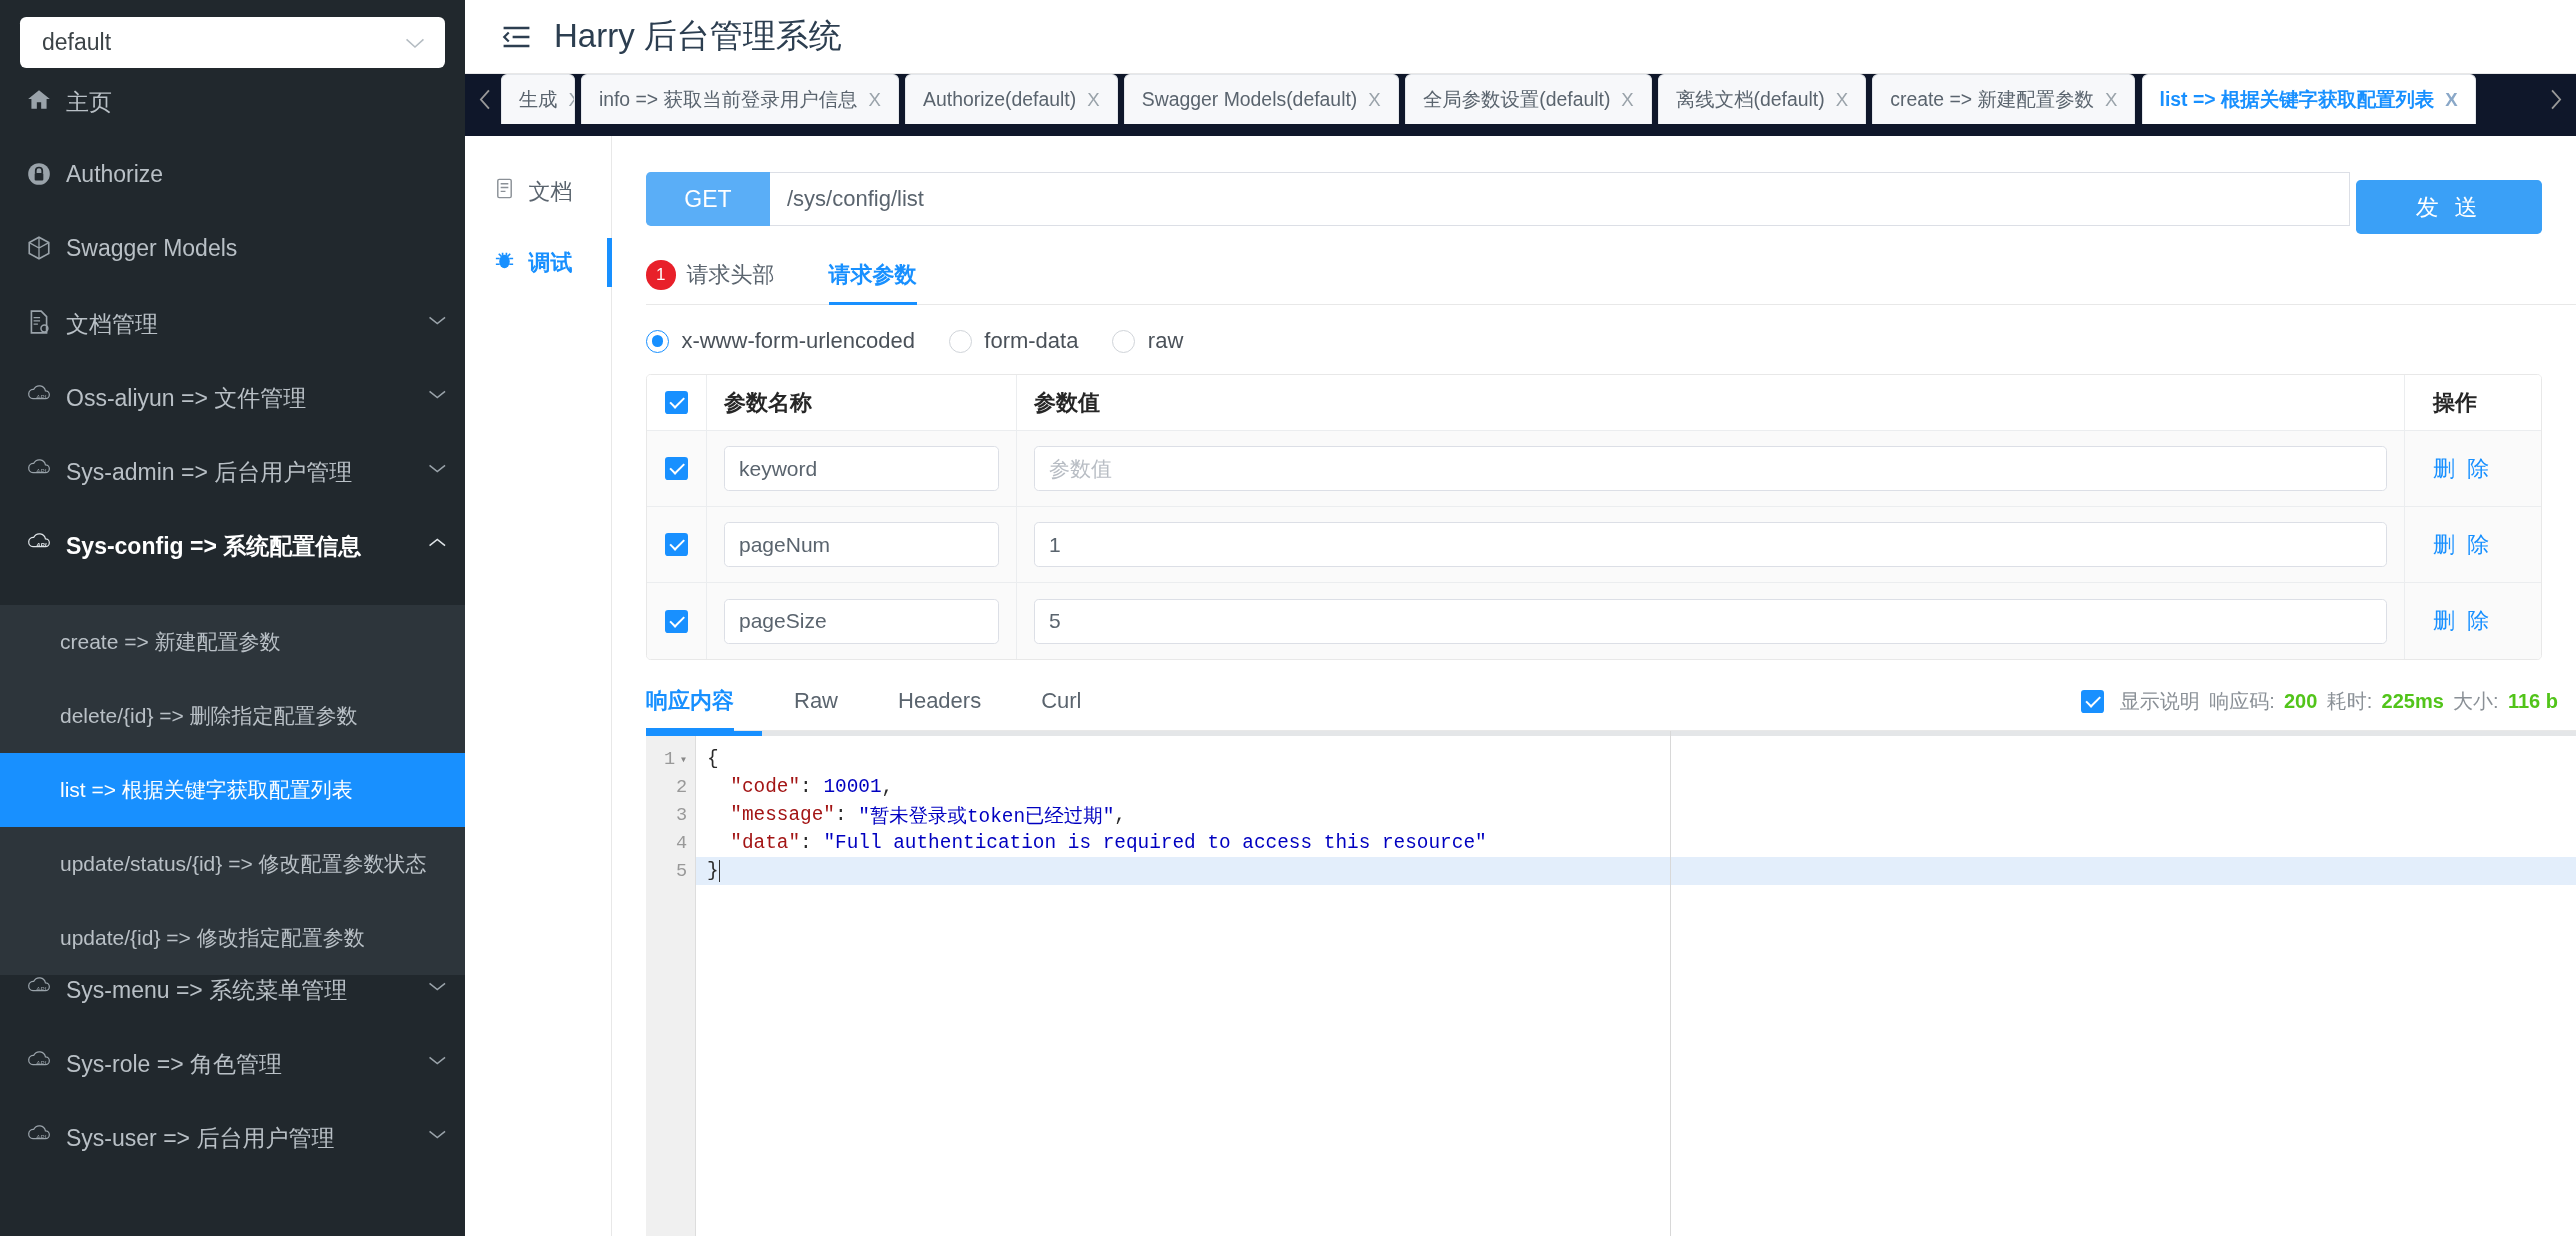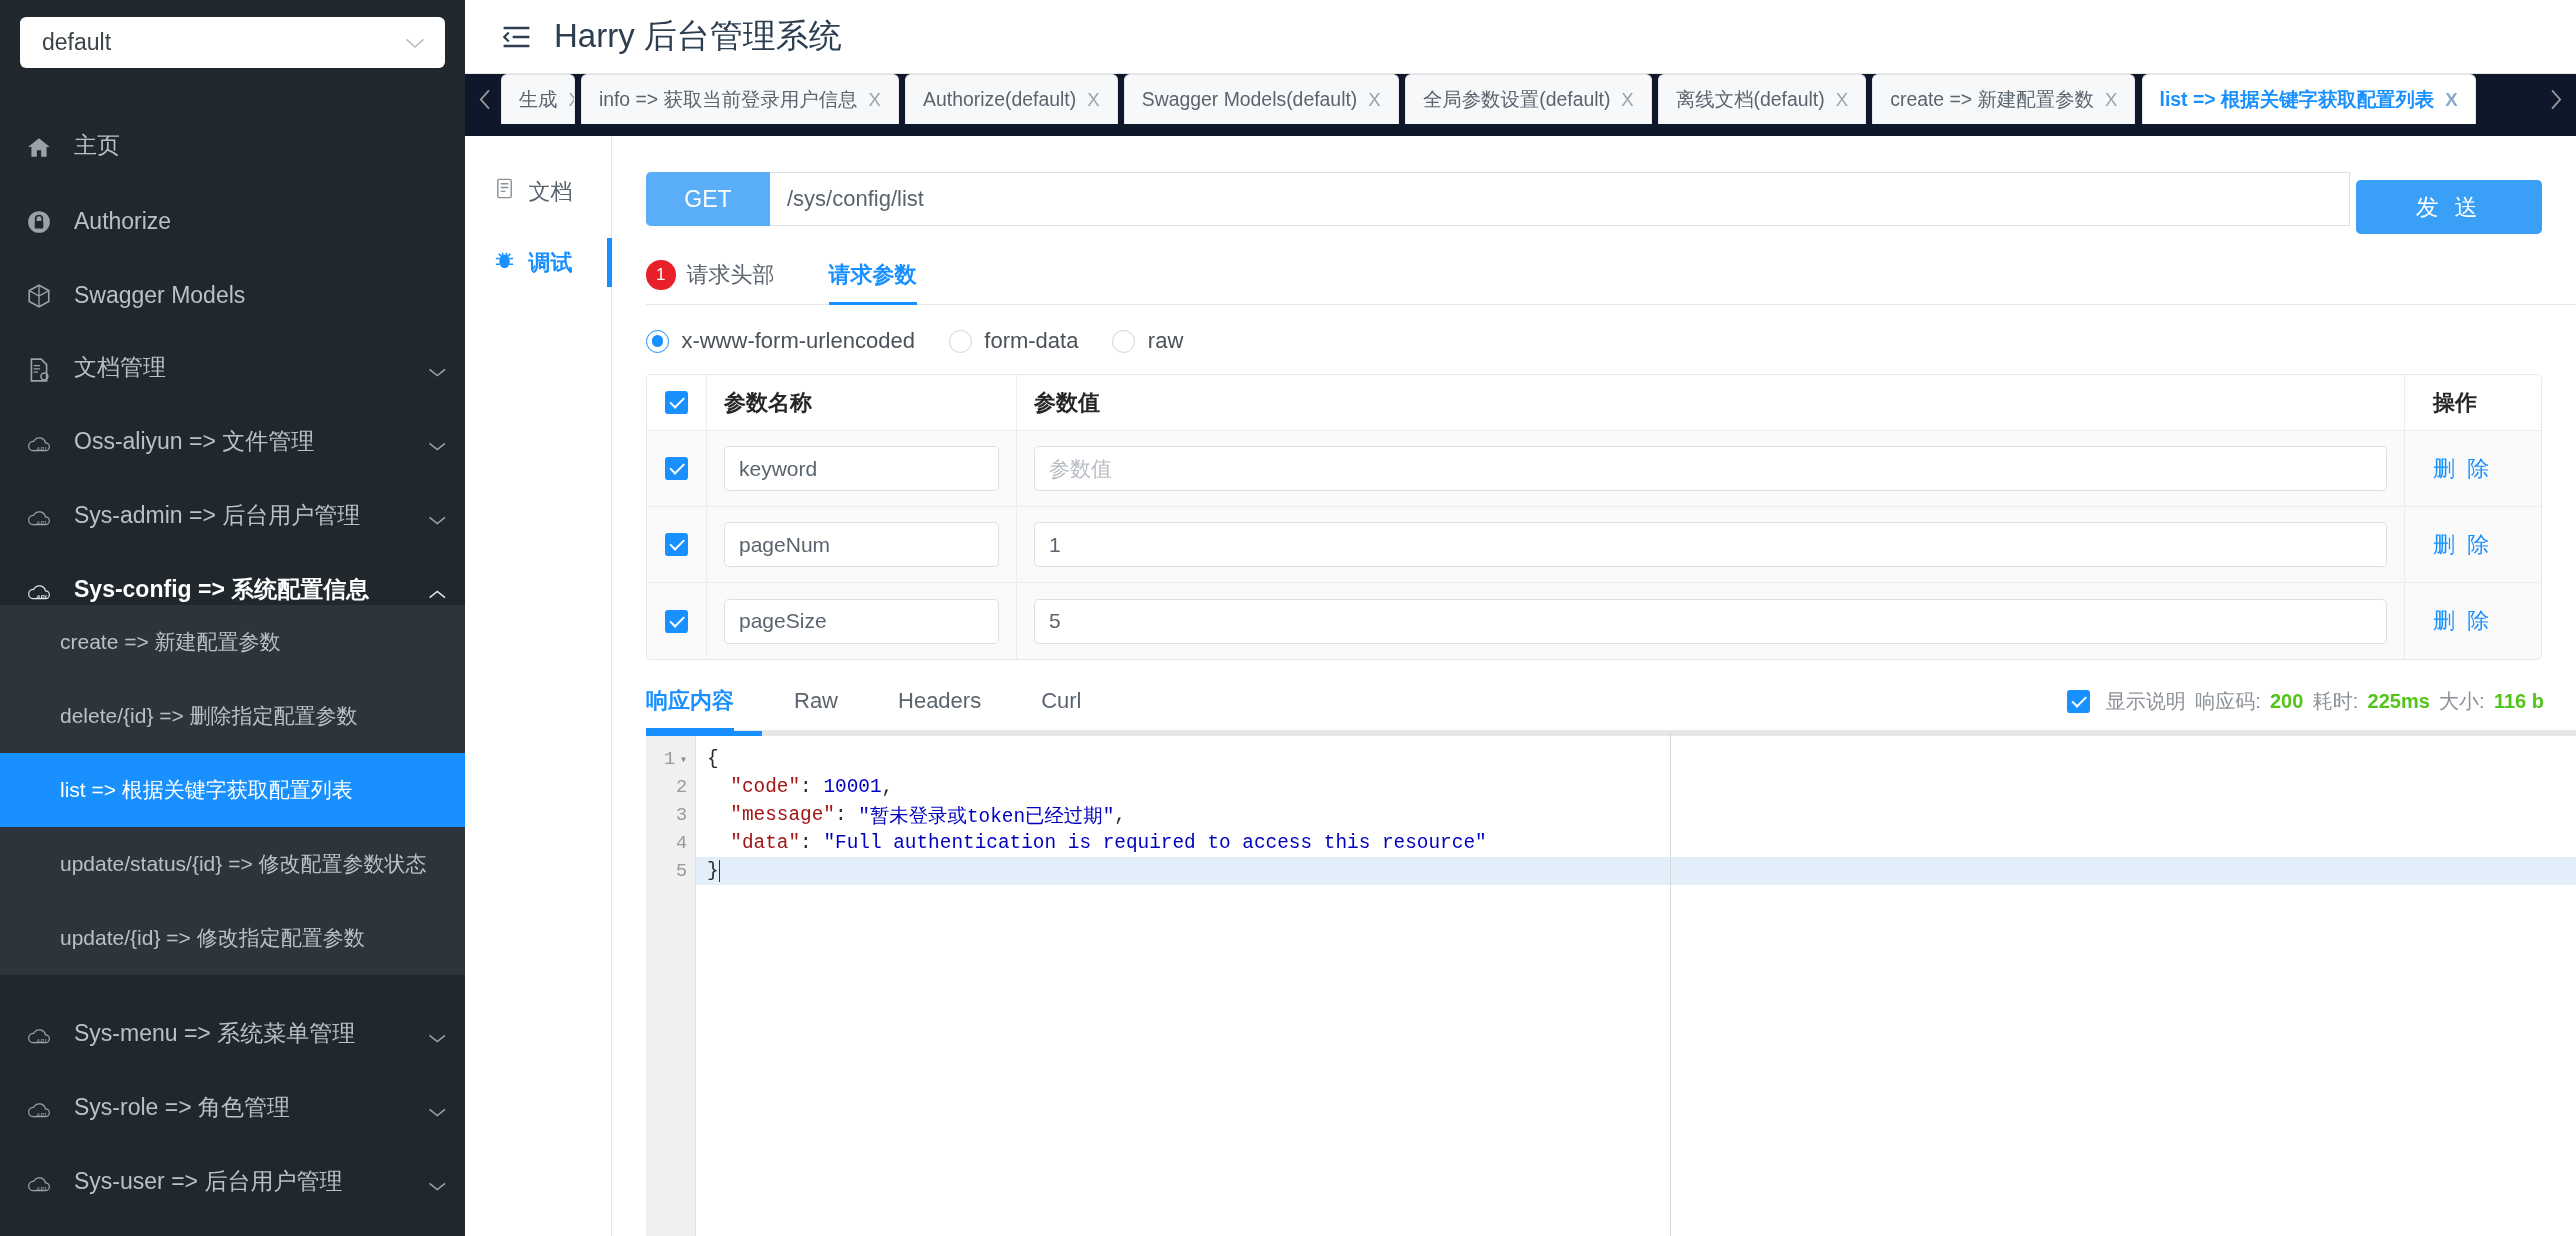--- a/index.html
+++ b/index.html
@@ -18,23 +18,23 @@
   }
   .proj-select-wrap { padding: 17px 20px 18.6px 20px; }
   .proj-select {
     height: 51px; background: #fff; border-radius: 6.2px;
     display: flex; align-items: center; justify-content: space-between;
     padding: 0 20px 0 22px; color: #3c4347; font-size: 23px;
   }
   .chev { color: #b4bcc2; font-size: 20px; line-height: 1; }
   .nav { }
   .nav-item {
-    height: 74px; display: flex; align-items: flex-end;
+    height: 74px; display: flex; align-items: flex-start;
     padding: 0 18.6px 0 26px; font-size: 23px; color: #b9c0c6;
-    cursor: pointer; position: relative; gap: 8px;
+    cursor: pointer; position: relative;
   }
   .nav-item .ico { width: 40px; flex: 0 0 40px; display: flex; align-items: center; }
   .nav-item .lbl { flex: 1 1 auto; white-space: nowrap; }
   .nav-item.active-parent { color: #ffffff; font-weight: bold; }
   .nav-item .arr { color: #9aa3aa; font-size: 18.6px; margin-left: 11px; }
   .submenu { background: #2d353b; }
   .sub-item {
     height: 74px; display: flex; align-items: center;
     padding-left: 60px; font-size: 21px; color: #b9c0c6; cursor: pointer;
     white-space: nowrap;
@@ -160,21 +160,21 @@
   .cbx::after { content: ""; position: absolute; left: 7.8px; top: 3.1px; width: 6.2px; height: 12.4px;
                 border: solid #fff; border-width: 0 2.3px 2.3px 0; transform: rotate(45deg); }
   .pinput { width: 100%; height: 45px; border: 0.8px solid #dcdfe6; border-radius: 4.7px;
             padding: 0 14px; font-size: 21px; color: #5a646e; outline: none;
             font-family: inherit; background: #fff; }
   .pinput::placeholder { color: #b8bdc4; }
   .delbtn { font-size: 22px; color: #1890ff; cursor: pointer; letter-spacing: 3.1px; }
 
   
   .resprow { display: flex; align-items: center; margin-top: 26px; border-bottom: 0.8px solid #e8e8e8;
-             padding-right: 32px; }
+             padding-right: 18px; }
   .resptabs { display: flex; align-items: center; gap: 60px; }
   .resptab { padding-bottom: 14px; font-size: 22px; color: #5a646e; cursor: pointer; position: relative; }
   .resptab.active { color: #1890ff; font-weight: bold; }
   .resptab.active::after { content: ""; position: absolute; left: 0; right: 0; bottom: -0.8px; height: 3.1px; background: #1890ff; }
   .respmeta { margin-left: auto; display: flex; align-items: center; gap: 9.3px; padding-bottom: 12.4px;
               font-size: 20px; color: #8a9096; white-space: nowrap; }
   .respmeta .cbx { margin-right: 6.2px; }
   .respmeta .k { color: #8a9096; }
   .respmeta .v { color: #52c41a; font-weight: bold; }
 

